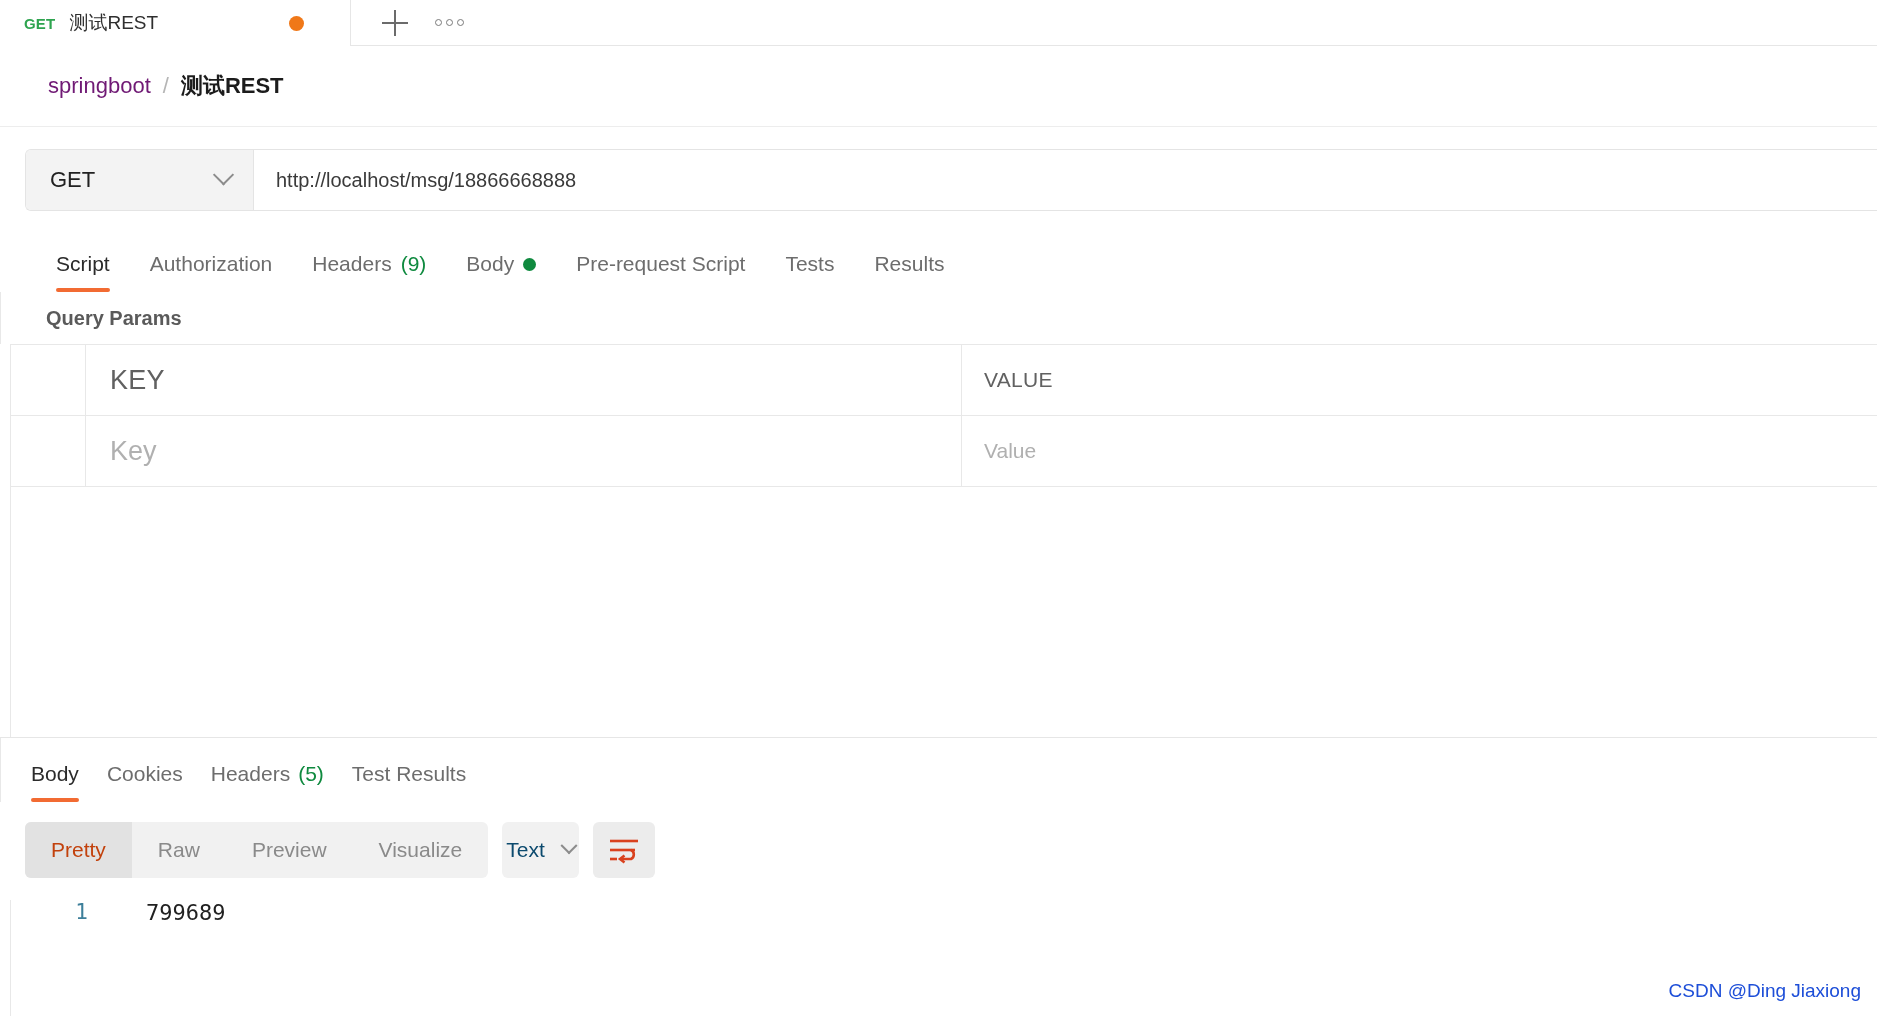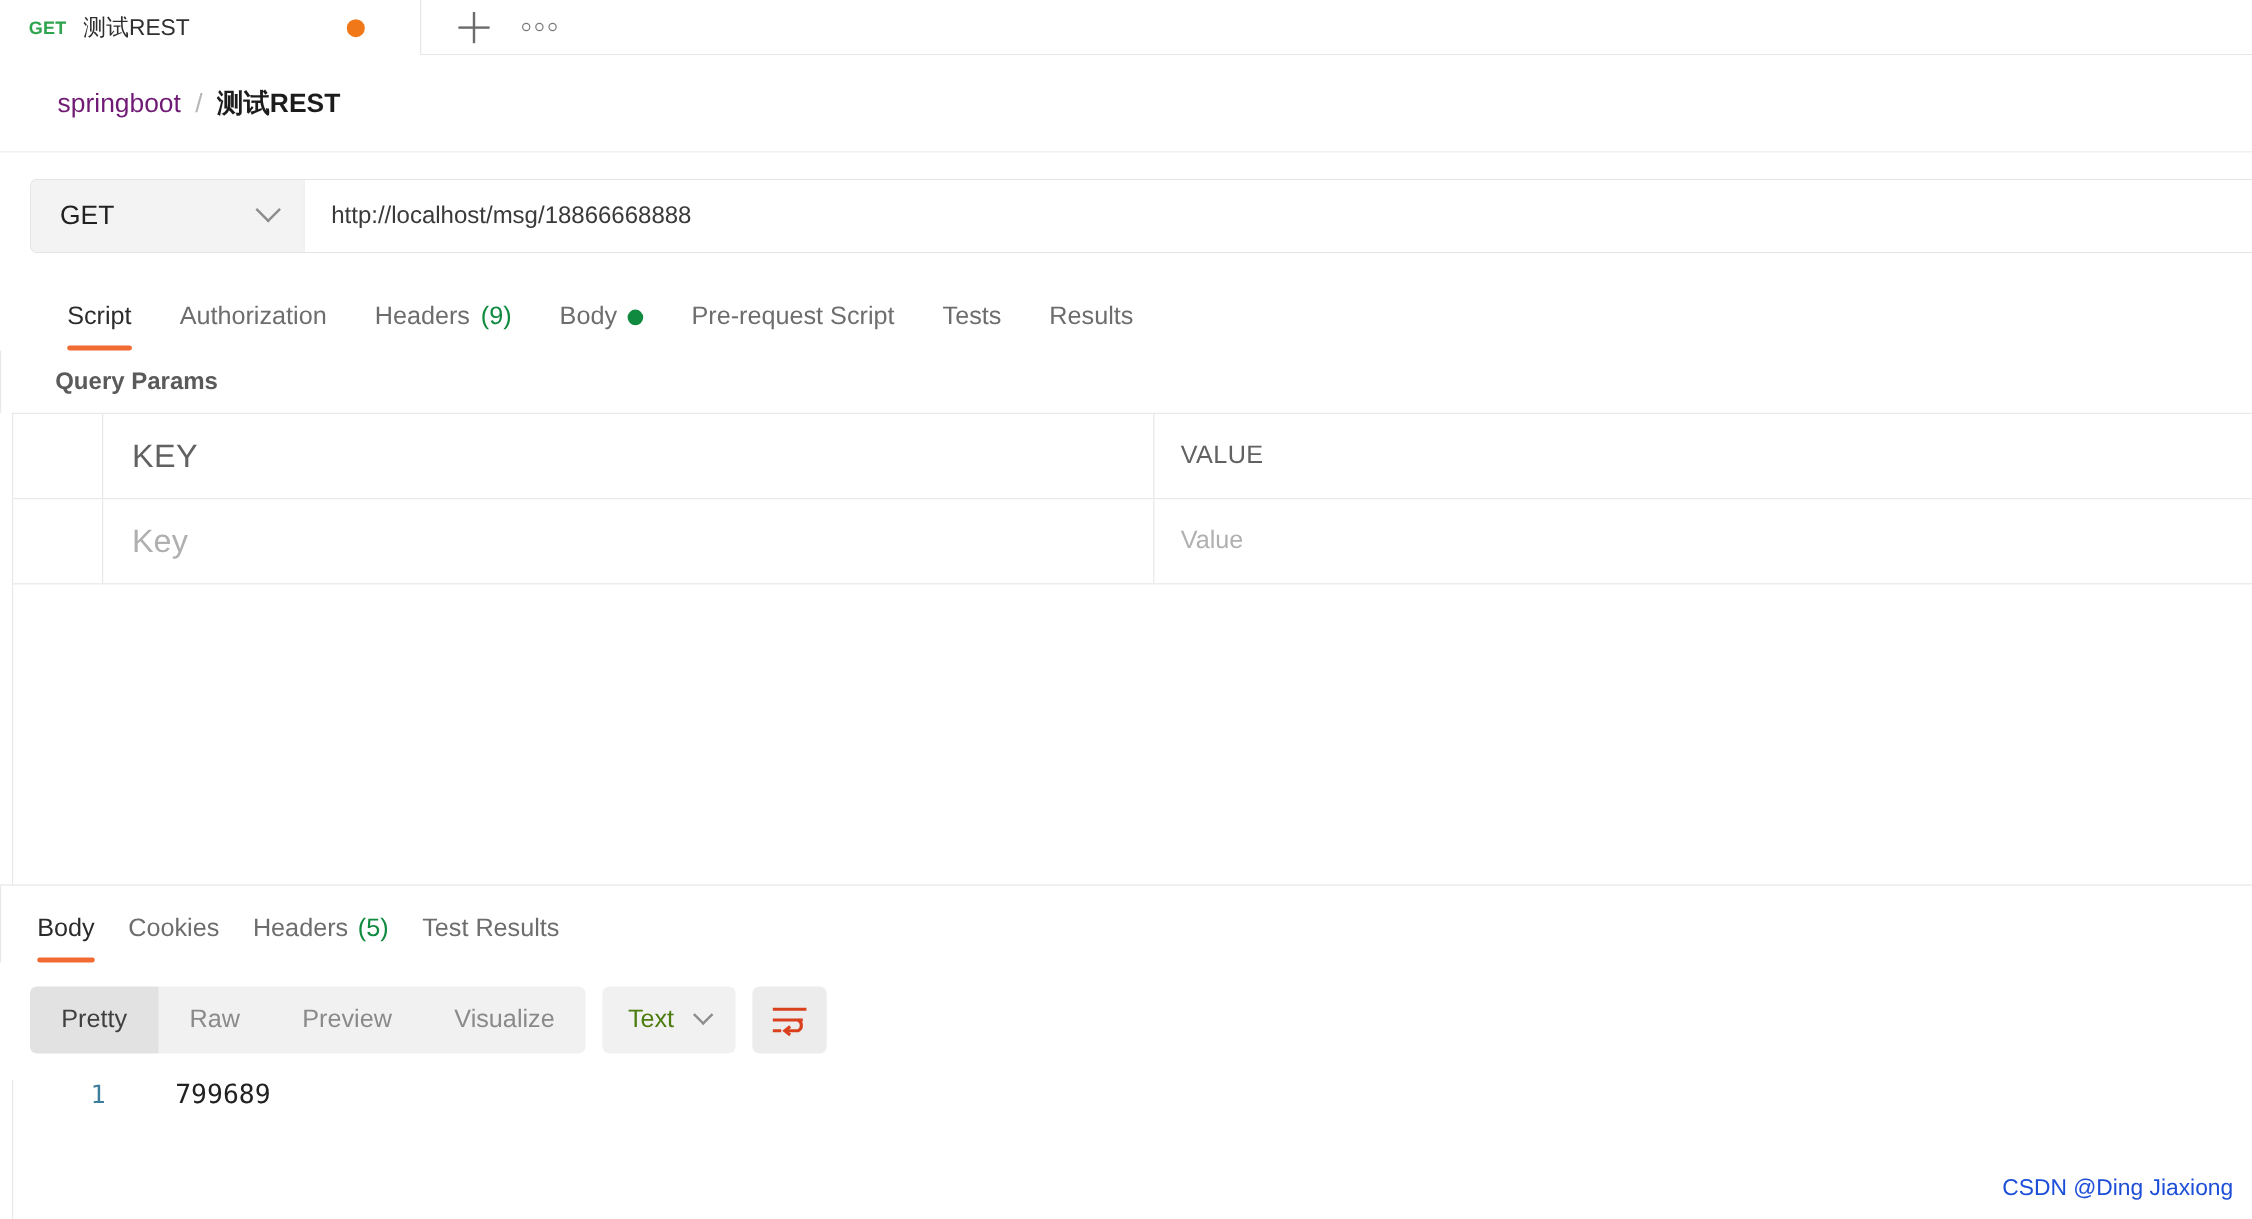--- a/index.html
+++ b/index.html
@@ -149,25 +149,25 @@
     height: 4px; background: #f26b32; border-radius: 2px;
   }
 
   .body-toolbar {
     position: absolute; left: 25px; top: 822px; display: flex; align-items: center; gap: 14px;
   }
   .seg-group { display: flex; background: #f1f1f1; border-radius: 6px; overflow: hidden; height: 56px; }
   .seg {
     display: flex; align-items: center; padding: 0 26px; font-size: 21px; color: #8a8a8a;
   }
-  .seg.active { background: #e2e2e2; color: #404040; }
+  .seg.active { background: #e2e2e2; color: #c2410c; }
   .fmt-select {
     height: 56px; background: #f1f1f1; border-radius: 6px;
-    display: flex; align-items: center; gap: 18px; padding: 0 21px;
-    font-size: 21px; color: #4d7c0f;
+    display: flex; align-items: center; gap: 18px; padding: 0 4px;
+    font-size: 21px; color: #0c4a6e;
   }
   .chev-sm {
     width: 12px; height: 12px; border-right: 2px solid #8c8c8c;
     border-bottom: 2px solid #8c8c8c; transform: rotate(45deg) translate(-3px,-3px);
   }
   .wrap-btn {
     width: 62px; height: 56px; background: #ececec; border-radius: 6px;
     display: flex; align-items: center; justify-content: center;
   }
 

